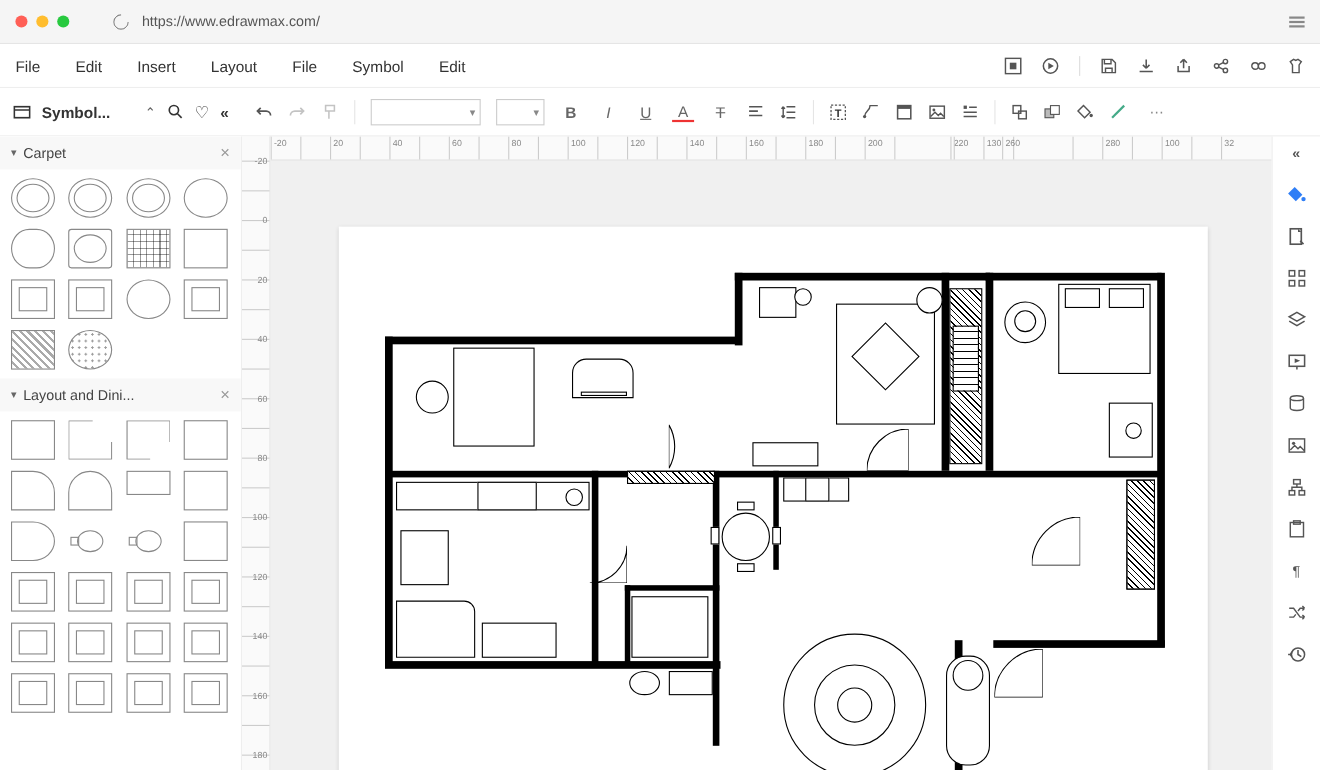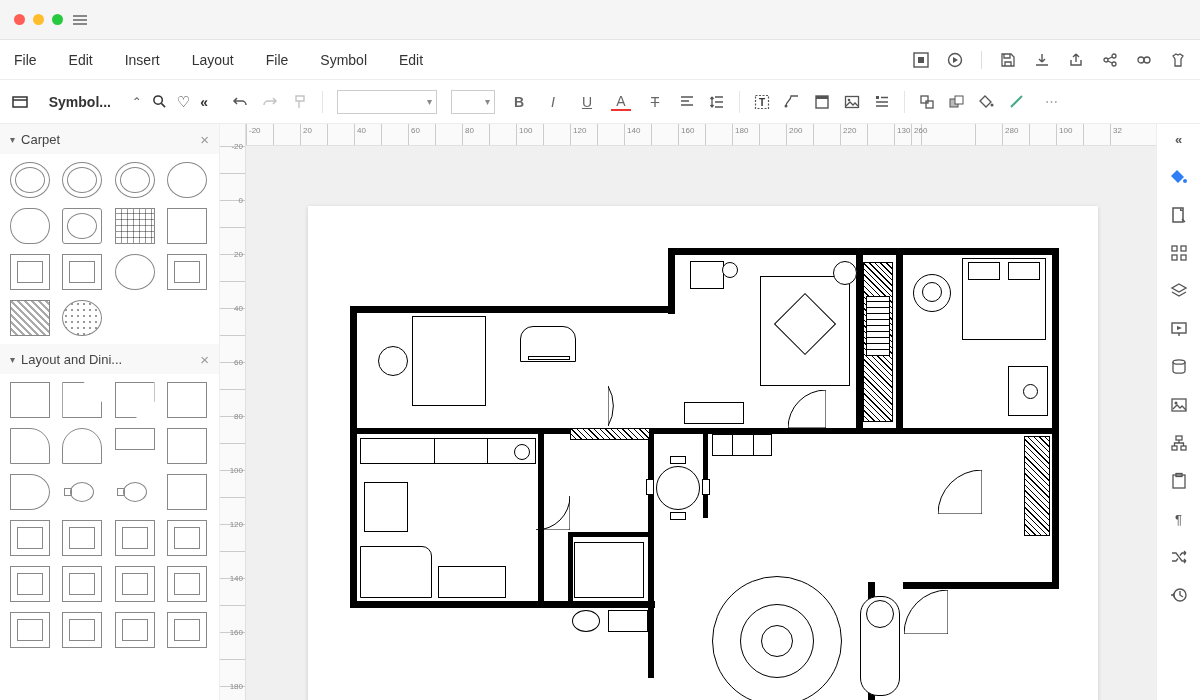--- a/index.html
+++ b/index.html
@@ -17,21 +17,21 @@
 
 
 .menu-bar { height: 40px; display: flex; align-items: center; padding: 0 14px; border-bottom: 1px solid #eee; }
 .menu-bar .mi { margin-right: 32px; cursor: pointer; font-size: 14px; }
 .menu-right { margin-left: auto; display: flex; gap: 18px; align-items: center; }
 .sep { width: 1px; height: 18px; background: #ddd; }
 .ic { width: 16px; height: 16px; cursor: pointer; }
 
 
 .toolbar { height: 44px; border-bottom: 1px solid #eee; display: flex; align-items: center; }
-.tb-left { width: 220px; display: flex; align-items: center; padding: 0 12px; gap: 10px; text-align: center; }
+.tb-left { width: 220px; display: flex; align-items: center; padding: 0 12px; gap: 10px; }
 .sym-title { font-weight: 700; font-size: 14px; flex:1; }
 .tb-main { flex: 1; display: flex; align-items: center; padding: 0 12px; gap: 14px; }
 .font-sel { width: 100px; height: 24px; border: 1px solid #ccc; }
 .size-sel { width: 44px; height: 24px; border: 1px solid #ccc; }
 .tb-btn { width: 20px; text-align: center; cursor: pointer; color: #666; font-size: 14px; }
 .bold { font-weight: 700; } .ital { font-style: italic; } .und { text-decoration: underline; }
 .vsep { width: 1px; height: 22px; background: #e5e5e5; }
 
 
 .main { display: flex; height: 576px; }
@@ -77,20 +77,24 @@
 .hatch { background: repeating-linear-gradient(45deg,#fff,#fff 3px,#000 3px,#000 4px); }
 </style>
 </head>
 <body>
 
 <div class="browser-bar">
   <div class="traffic">
     <div class="tl r"></div>
     <div class="tl y"></div>
     <div class="tl g"></div>
+  </div>
+  <div class="url-bar">
+    <div class="reload-ic"></div>
+    <span>https://www.edrawmax.com/</span>
   </div>
   <div class="hamburger">
       <span></span>
       <span></span>
       <span></span>
     </div>
 </div>
 
 <div class="menu-bar">
   <span class="mi">File</span>
@@ -399,21 +403,21 @@
           </div>
           <div class="tick" style="left: 513px;">
             <span></span>
           </div>
           <div class="tick" style="left: 540px;">
             <span>200</span>
           </div>
           <div class="tick" style="left: 567px;">
             <span></span>
           </div>
-          <div class="tick" style="left: 594px;">
+          <div class="tick" style="left: 618px;">
             <span>220</span>
           </div>
           <div class="tick" style="left: 621px;">
             <span></span>
           </div>
           <div class="tick" style="left: 648px;">
             <span>130</span>
           </div>
           <div class="tick" style="left: 675px;">
             <span></span>

